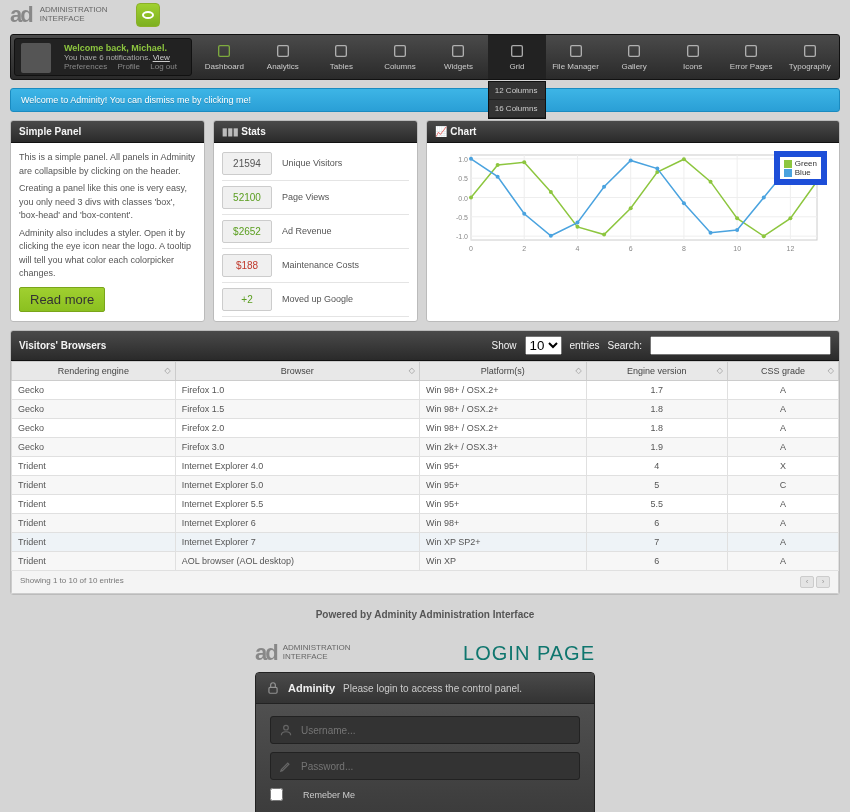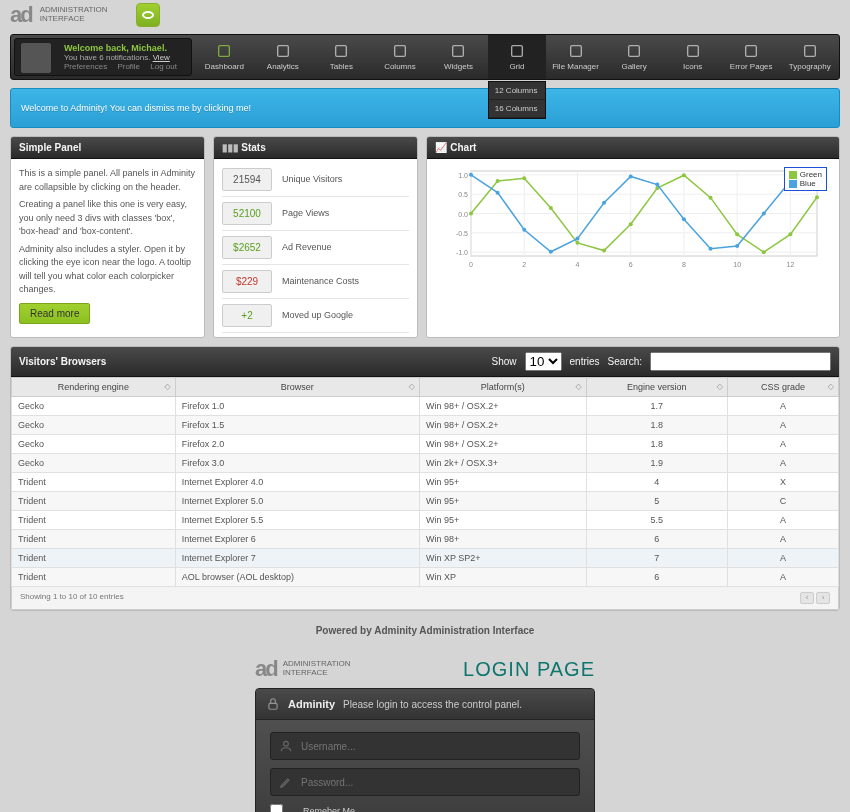--- a/index.html
+++ b/index.html
@@ -18,33 +18,33 @@
 .wt2 a{color:#ccc;text-decoration:underline}
 .wt3{color:#888;font-size:8px}
 .wt3 span{margin-right:8px}
 .nav-items{display:flex;flex:1}
 .nav-item{flex:1;display:flex;flex-direction:column;align-items:center;justify-content:center;gap:3px;color:#ccc;font-size:8px;position:relative;cursor:pointer}
 .nav-item.active{background:#222}
 .nav-ico{width:16px;height:16px;opacity:.8}
 .nav-item.green .nav-ico svg{stroke:#8dc63f}
 .dropdown{position:absolute;top:46px;left:0;right:0;background:#333;border:1px solid #111;font-size:8px}
 .dropdown div{padding:4px 6px;color:#ccc;border-bottom:1px solid #222}
-.alert{background:linear-gradient(#3db5e6,#2a9fd6);border:1px solid #1a8bc0;border-radius:3px;margin:8px 10px;padding:14px 10px;color:#fff;font-size:9px;text-shadow:0 1px 0 rgba(0,0,0,.2)}
+.alert{background:linear-gradient(#3db5e6,#2a9fd6);border:1px solid #1a8bc0;border-radius:3px;margin:8px 10px;padding:6px 10px;color:#fff;font-size:9px;text-shadow:0 1px 0 rgba(0,0,0,.2)}
 .row{display:flex;gap:8px;margin:0 10px 8px}
 .box{background:#fff;border:1px solid #bbb;border-radius:3px;overflow:hidden}
 .box-head{background:linear-gradient(#4a4a4a,#2a2a2a);color:#f4f4f4;font-size:10px;font-weight:bold;padding:5px 8px;border-bottom:1px solid #111}
 .box-content{padding:8px;font-size:9px;color:#555;line-height:1.5}
-.btn-green{background:linear-gradient(#a0d030,#8bc020);border:1px solid #7aa51a;border-radius:2px;padding:4px 10px;font-size:10px;color:#333;cursor:pointer;margin-top:6px}
+.btn-green{background:linear-gradient(#a0d030,#8bc020);border:1px solid #7aa51a;border-radius:2px;padding:4px 10px;font-size:13px;color:#333;cursor:pointer;margin-top:6px}
 .stats-row{display:flex;align-items:center;border-bottom:1px solid #e4e4e4;padding:5px 0}
 .stat-badge{display:inline-block;min-width:50px;text-align:center;background:#f0f0f0;border:1px solid #ccc;border-radius:2px;padding:3px 6px;font-size:10px;margin-right:10px}
 .stat-badge.green{color:#5a9e1f}
 .stat-badge.red{color:#c0392b}
 .chart-wrap{padding:6px}
 svg.chart{width:100%;height:105px}
-.legend{position:absolute;right:12px;top:8px;background:#fff;border:1px solid #1d4ed8;padding:2px 4px;font-size:8px}
+.legend{position:absolute;right:12px;top:8px;background:#fff;border:6px solid #1d4ed8;padding:2px 4px;font-size:8px}
 .legend div{display:flex;align-items:center;gap:3px}
 .legend .sq{width:8px;height:8px}
 .table-box{margin:0 10px 8px}
 table{width:100%;border-collapse:collapse;font-size:9px;background:#fff}
 th{background:#e8e8e8;border:1px solid #ccc;padding:4px 6px;font-weight:normal;color:#444;position:relative}
 th .sort{position:absolute;right:4px;top:4px;font-size:8px;color:#999}
 td{border:1px solid #e0e0e0;padding:4px 6px;color:#555}
 tr:nth-child(even) td{background:#f7f7f7}
 tr.hl td{background:#eef3f7}
 .tbl-footer{display:flex;justify-content:space-between;padding:5px 8px;background:#f4f4f4;border:1px solid #ccc;border-top:none;font-size:8px;color:#777}
@@ -186,21 +186,21 @@
         </div>
         <div class="stats-row">
           <span class="stat-badge green">52100</span>
           <span>Page Views</span>
         </div>
         <div class="stats-row">
           <span class="stat-badge green">$2652</span>
           <span>Ad Revenue</span>
         </div>
         <div class="stats-row">
-          <span class="stat-badge red">$229</span>
+          <span class="stat-badge red">$188</span>
           <span>Maintenance Costs</span>
         </div>
         <div class="stats-row">
           <span class="stat-badge green">+2</span>
           <span>Moved up Google</span>
         </div>
       </div>
   </div>
 
   <div class="box" style="flex:1;position:relative">

